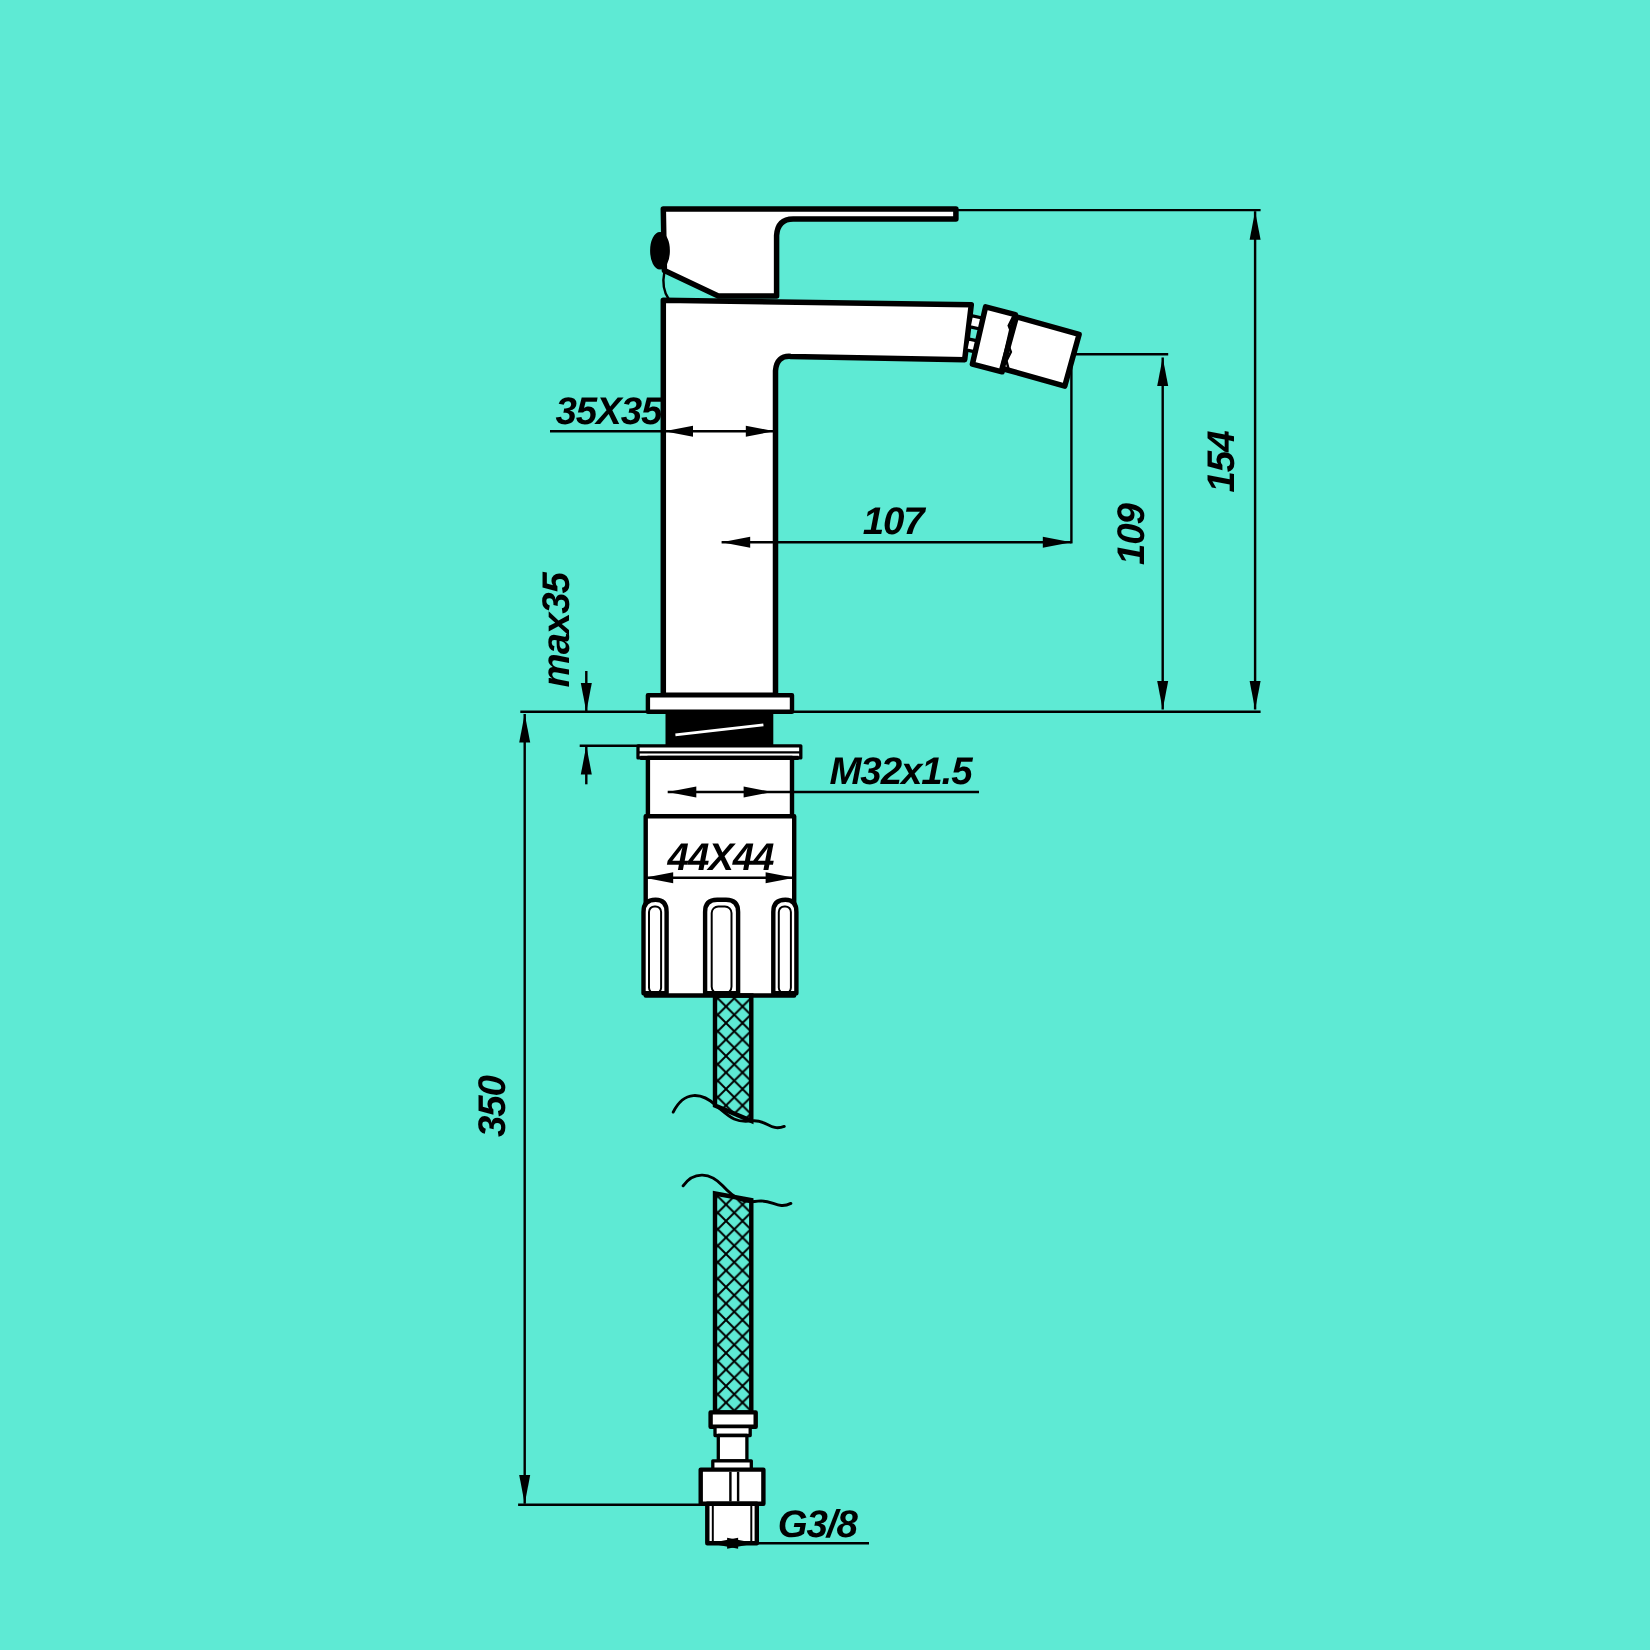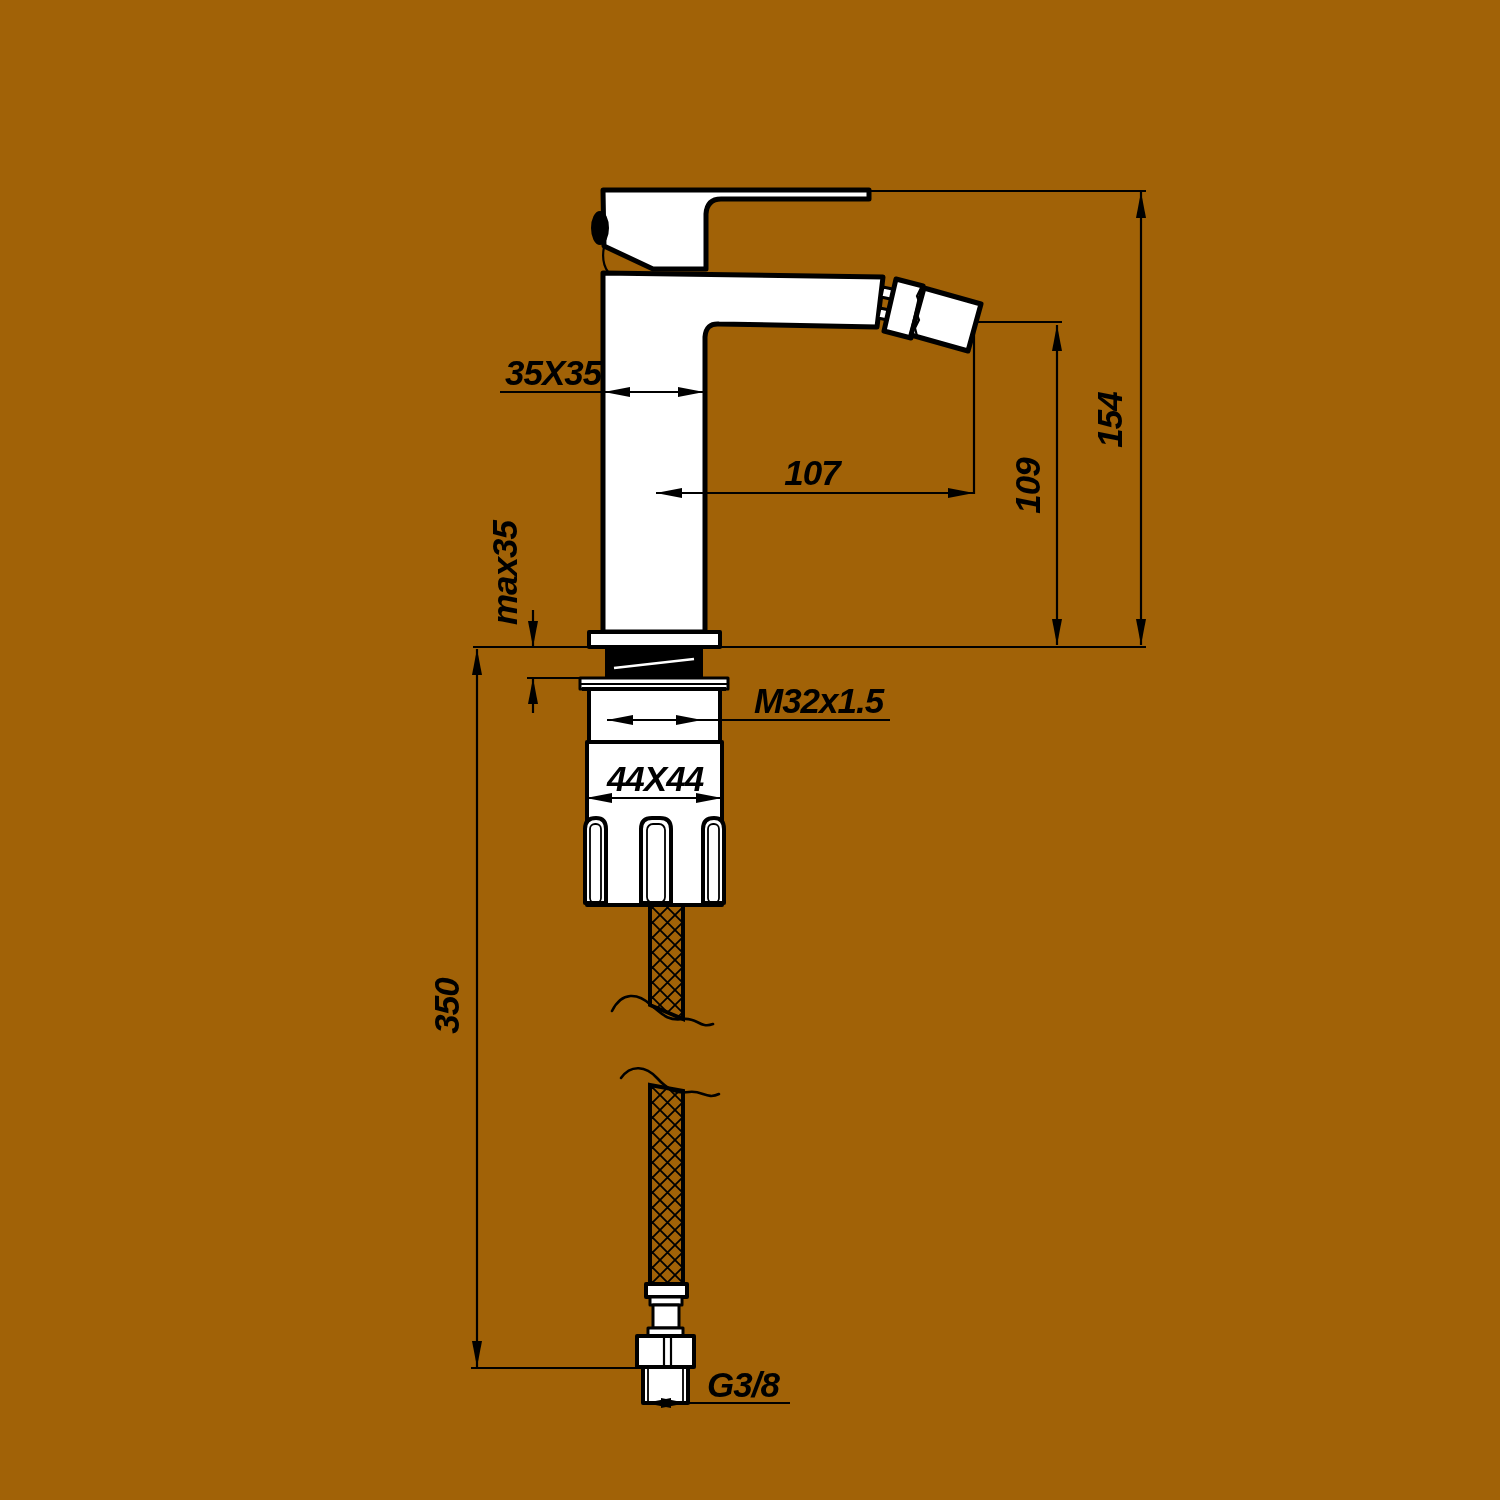--- a/index.html
+++ b/index.html
@@ -1,16 +1,16 @@
 <!DOCTYPE html>
 <html><head>
 <meta charset="utf-8">
 <style>
   html,body{margin:0;padding:0;background:#ffffff;}
-  .stage{position:relative;width:1500px;height:1500px;background:#a16207;overflow:hidden;}
+  .stage{position:relative;width:1500px;height:1500px;background:#5eead4;overflow:hidden;}
   svg{display:block;}
   .outline{fill:#ffffff;stroke:#000000;stroke-width:5;stroke-linejoin:round;}
   .outline4{fill:#ffffff;stroke:#000000;stroke-width:4;stroke-linejoin:round;}
   .outline3{fill:#ffffff;stroke:#000000;stroke-width:3;stroke-linejoin:round;}
   .thin{stroke:#000000;stroke-width:2.2;fill:none;}
   .thin15{stroke:#000000;stroke-width:1.8;fill:none;}
   .wavy{stroke:#000000;stroke-width:2.6;fill:none;stroke-linecap:round;}
   .arrow{fill:#000000;stroke:none;}
   .solidfill{fill:#000000;stroke:#000000;stroke-width:2;}
   .dimtext{font-family:"Liberation Sans",sans-serif;font-style:italic;font-weight:700;font-size:35px;fill:#000000;letter-spacing:-1px;}

